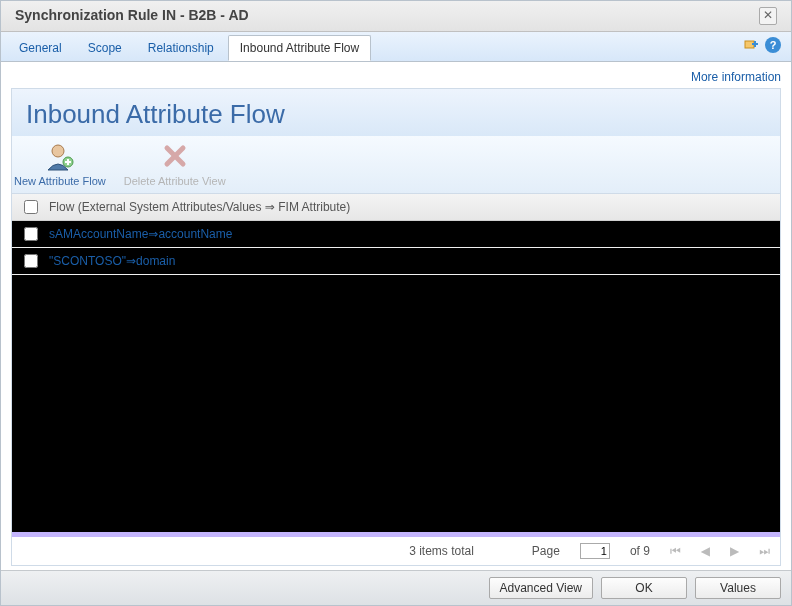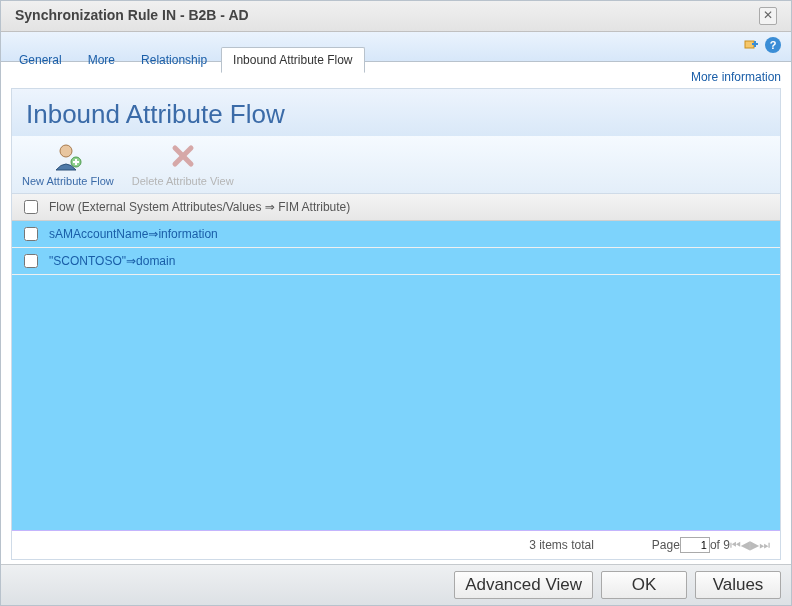--- a/index.html
+++ b/index.html
@@ -52,21 +52,21 @@
       position: relative;
     }
     .tab {
       padding: 5px 11px;
       border: 1px solid transparent;
       margin-right: 2px;
       color: #1a5ea8;
       cursor: pointer;
       font-size: 12px;
       position: relative;
-      top: 12px;
+      top: 0;
       margin-top: 25px;
     }
     .tab.active {
       background: #fff;
       border: 1px solid #b8c2cc;
       border-bottom: 1px solid #fff;
       color: #333;
       border-radius: 2px 2px 0 0;
     }
     .tab-right-icons {
@@ -123,102 +123,102 @@
       padding: 10px 14px 6px 14px;
     }
     .panel-title {
       font-family: "Segoe UI Light", "Segoe UI", sans-serif;
       font-size: 26px;
       color: #3b6ba8;
       font-weight: 300;
     }
     .toolbar-band {
       background: linear-gradient(#f5faff, #e3eef9);
-      padding: 4px 10px 6px 10px;
+      padding: 4px 10px 6px 2px;
       display: flex;
       gap: 18px;
       align-items: flex-end;
       border-bottom: 1px solid #cfdbe8;
     }
     .tool-btn {
       display: flex;
       flex-direction: column;
       align-items: center;
       gap: 3px;
       cursor: pointer;
       font-size: 11px;
       color: #3b6ba8;
       min-width: 80px;
     }
     .tool-btn.disabled { color: #b5b5b5; cursor: default; }
     .tool-icon { width: 32px; height: 32px; display:flex; align-items:center; justify-content:center; }
-    .table-wrap { flex: 1; overflow: auto; background: #7dd3fc; }
+    .table-wrap { flex: 1; overflow: auto; background: #000000; }
     .header-row, .data-row {
       display: flex;
       align-items: center;
       padding: 3px 8px;
       gap: 8px;
       font-size: 12px;
     }
     .header-row {
       background: linear-gradient(#f4f4f4, #e7e7e7);
       border-bottom: 1px solid #d0d0d0;
       color: #555;
     }
     .data-row { border-bottom: 1px solid #f0f0f0; }
     .data-row a { color: #1a5ea8; text-decoration: none; cursor: pointer; }
     .cb { width: 14px; height: 14px; }
     .col-flow { flex: 1; }
     .footer-strip {
-      border-top: 1px solid #c4b5fd;
+      border-top: 5px solid #c4b5fd;
       padding: 6px 10px;
       display: flex;
       justify-content: flex-end;
       align-items: center;
       gap: 18px;
       font-size: 12px;
       color: #555;
       background: #fff;
     }
-    .pager { display: flex; align-items: center; gap: 0; padding-left: 40px; }
+    .pager { display: flex; align-items: center; gap: 20px; padding-left: 40px; }
     .pager input { width: 30px; text-align: right; border: 1px solid #aaa; font-size: 11px; padding: 1px 2px; }
     .pager-btn { color: #bbb; cursor: pointer; font-size: 12px; }
     .bottom-bar {
       background: linear-gradient(#eef0f2, #dde1e5);
       border-top: 1px solid #c5c9cd;
       padding: 6px 10px;
       display: flex;
       justify-content: flex-end;
       gap: 8px;
     }
     .btn {
       min-width: 86px;
       padding: 3px 10px;
       background: linear-gradient(#fdfdfd,#ececec);
       border: 1px solid #a9a9a9;
-      font-size: 17px;
+      font-size: 12px;
       cursor: pointer;
       color: #333;
       text-align: center;
       border-radius: 2px;
     }
   </style>
 </head>
 <body>
 
 <div class="window">
 
   <div class="titlebar">
     <span class="titlebar-title">Synchronization Rule IN - B2B - AD</span>
     <span class="close-btn">✕</span>
   </div>
 
   <div class="tabrow">
     <div class="tab">General</div>
-    <div class="tab">More</div>
+    <div class="tab">Scope</div>
     <div class="tab">Relationship</div>
     <div class="tab active">Inbound Attribute Flow</div>
     <div class="tab-right-icons">
       <span class="icon-add">
         <svg width="16" height="16" viewBox="0 0 16 16">
           <rect x="2" y="4" width="9" height="7" fill="#f6c76a" stroke="#c98f1e"></rect>
           <line x1="12" y1="4" x2="12" y2="10" stroke="#3a8dd6" stroke-width="2"></line>
           <line x1="9" y1="7" x2="15" y2="7" stroke="#3a8dd6" stroke-width="2"></line>
         </svg>
       </span>
@@ -261,21 +261,21 @@
         </div>
       </div>
 
       <div class="table-wrap">
         <div class="header-row">
           <input type="checkbox" class="cb" style="">
           <span class="col-flow">Flow (External System Attributes/Values ⇒ FIM Attribute)</span>
         </div>
         <div class="data-row">
           <input type="checkbox" class="cb" style="">
-          <a class="col-flow">sAMAccountName⇒information</a>
+          <a class="col-flow">sAMAccountName⇒accountName</a>
         </div>
         <div class="data-row">
           <input type="checkbox" class="cb" style="">
           <a class="col-flow">"SCONTOSO"⇒domain</a>
         </div>
       </div>
 
       <div class="footer-strip">
         <span>3 items total</span>
         <div class="pager">

